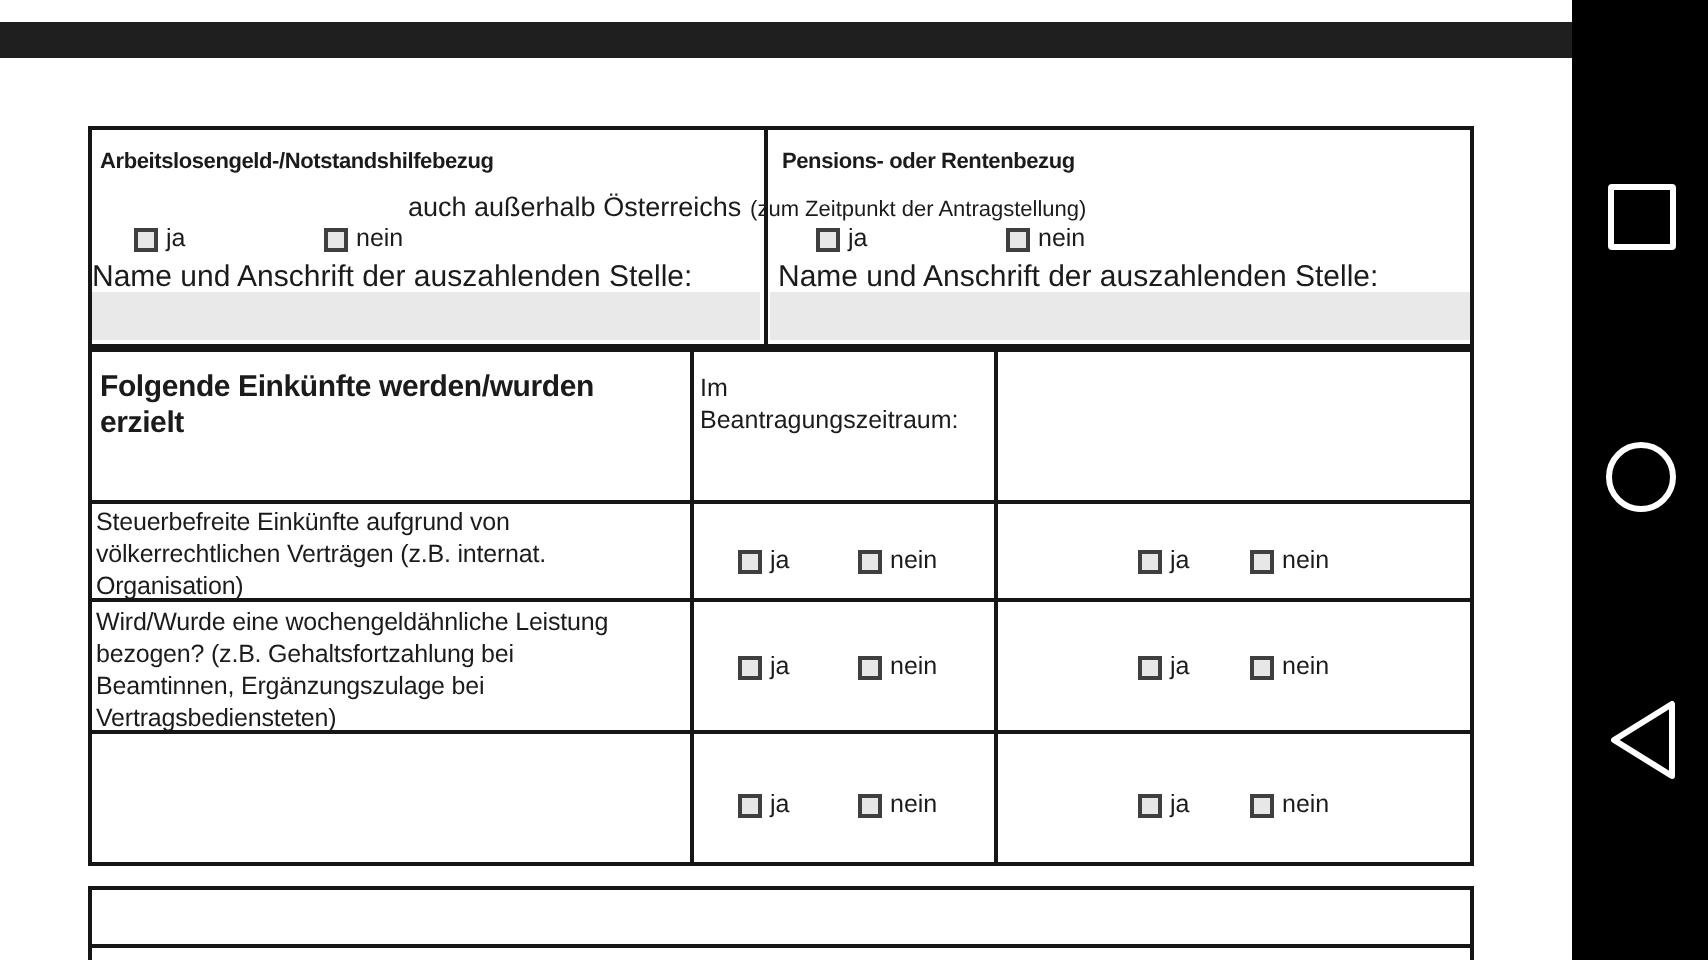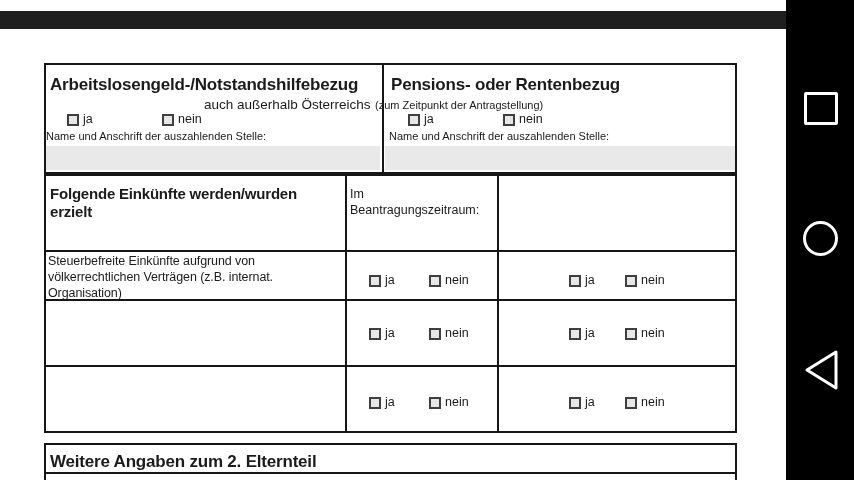--- a/index.html
+++ b/index.html
@@ -12,24 +12,24 @@
   .navbar{left:786px;top:0;width:68px;height:480px;background:#000000;}
   .nav-square{position:absolute;left:18px;top:92px;width:34px;height:33px;
               border:3px solid #ffffff;border-radius:2px;box-sizing:border-box;}
   .nav-circle{position:absolute;left:17px;top:221px;width:35px;height:35px;
               border:3px solid #ffffff;border-radius:50%;box-sizing:border-box;}
   .nav-tri{position:absolute;left:16px;top:349px;}
   
   .frame{border:2px solid #161616;box-sizing:border-box;background:transparent;}
   .vdiv{width:2px;background:#161616;}
   .hdiv{height:1.5px;background:#161616;}
-  .t-title{font-size:17px;font-weight:bold;letter-spacing:-0.2px;white-space:nowrap;}
+  .t-title{font-size:11px;font-weight:bold;letter-spacing:-0.2px;white-space:nowrap;}
   .sub1{font-size:13.5px;}
   .sub2{font-size:11px;}
-  .field-label{font-size:11px;white-space:nowrap;text-align:center;}
+  .field-label{font-size:15px;white-space:nowrap;text-align:center;}
   .gray-field{background:#e9e9e9;}
   .colhead{font-size:12.5px;line-height:16px;white-space:pre-line;}
   .colhead3{font-size:12.5px;line-height:16.5px;white-space:pre-line;}
   .boldhead{font-size:15px;font-weight:bold;line-height:18px;white-space:pre-line;letter-spacing:-0.2px;}
   .rowtext{font-size:12.5px;line-height:16px;white-space:pre-line;width:300px;letter-spacing:-0.1px;}
   .cb{display:flex;align-items:center;gap:4px;height:13px;justify-content:center;}
   .cb .box{width:12px;height:12px;box-sizing:border-box;border:2px solid #3f3f3f;background:#e7e7e7;}
   .cb .lbl{font-size:12.5px;line-height:13px;white-space:nowrap;}
   .nowrap{white-space:nowrap;}
 </style>
@@ -113,20 +113,24 @@
     </div>
     <div class="abs cb" style="left:569px;top:245px;">
       <span class="box"></span>
       <span class="lbl">ja</span>
     </div>
     <div class="abs cb" style="left:625px;top:245px;">
       <span class="box"></span>
       <span class="lbl">nein</span>
     </div>
 
+    <div class="abs rowtext" style="left:48px;top:274px;">Wird/Wurde eine wochengeldähnliche Leistung
+bezogen? (z.B. Gehaltsfortzahlung bei
+Beamtinnen, Ergänzungszulage bei
+Vertragsbediensteten)</div>
     <div class="abs cb" style="left:369px;top:298px;">
       <span class="box"></span>
       <span class="lbl">ja</span>
     </div>
     <div class="abs cb" style="left:429px;top:298px;">
       <span class="box"></span>
       <span class="lbl">nein</span>
     </div>
     <div class="abs cb" style="left:569px;top:298px;">
       <span class="box"></span>
@@ -148,17 +152,16 @@
     <div class="abs cb" style="left:569px;top:367px;">
       <span class="box"></span>
       <span class="lbl">ja</span>
     </div>
     <div class="abs cb" style="left:625px;top:367px;">
       <span class="box"></span>
       <span class="lbl">nein</span>
     </div>
 
     <div class="abs frame" style="left:44px;top:414px;width:693px;height:60px;"></div>
-    <div class="abs t-title" style="left:50px;top:423px;">Weitere Angaben zum 2. Elternteil</div>
     <div class="abs hdiv" style="left:46px;top:443px;width:689px;"></div>
   </div>
 
 </div>
 
 </body></html>

